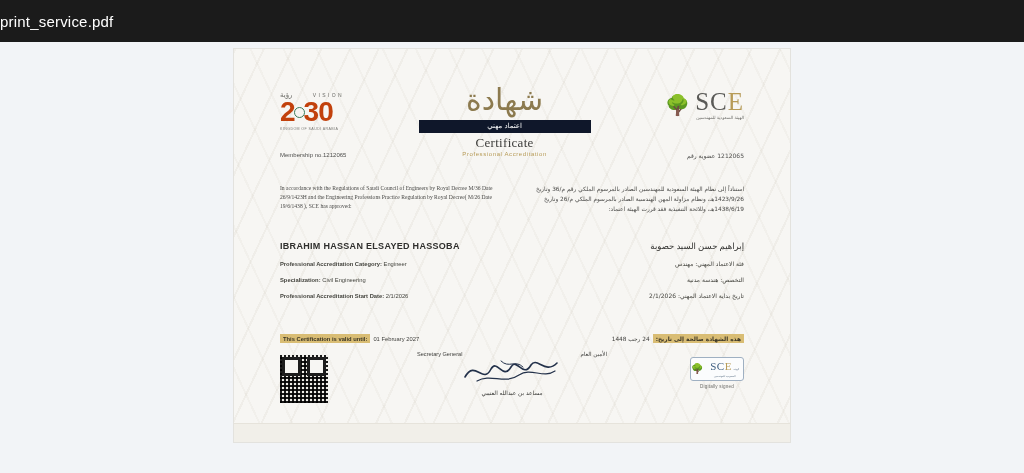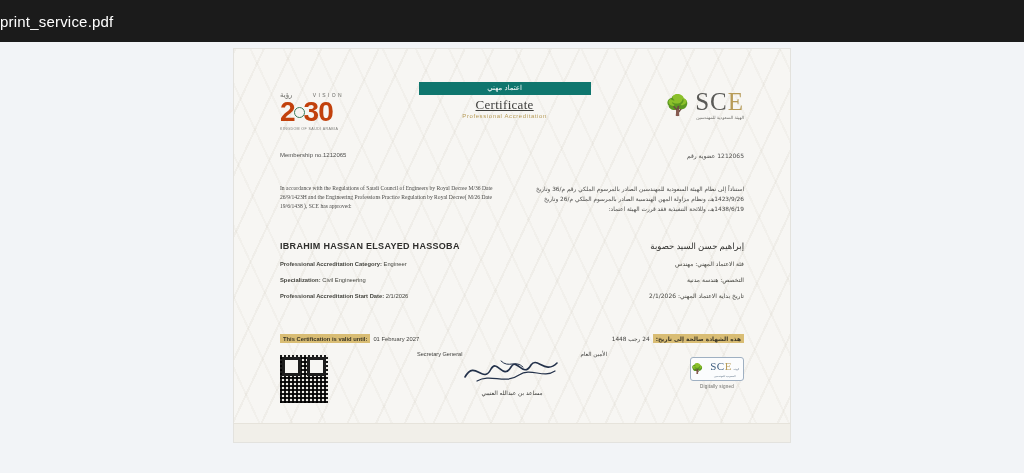--- a/index.html
+++ b/index.html
@@ -111,36 +111,35 @@
     padding-top: 2px;
   }
   .center-mark .ar-big {
     font-size: 30px;
     color: #8c7a4e;
     font-family: "DejaVu Sans", sans-serif;
     line-height: 1.25;
     direction: rtl;
   }
   .center-mark .gold-bar {
-    background: #0f766e;
+    background: #0f172a;
     color: #fff;
     font-size: 7px;
     padding: 2px 0 3px;
     margin: 1px 14px 0;
     letter-spacing: .5px;
     direction: rtl;
     font-family: "DejaVu Sans", sans-serif;
   }
   .center-mark .cert-en {
     font-size: 13px;
     color: #3d3d3b;
     letter-spacing: .3px;
     margin-top: 2px;
     font-family: "Liberation Serif", serif;
-    text-decoration: underline;
   }
   .center-mark .cert-sub {
     font-size: 6px;
     color: #b79b57;
     letter-spacing: .6px;
   }
 
   
   .sce {
     display: flex;
@@ -368,20 +367,21 @@
       <div class="vision">
         <div class="v-top">
           <span class="v-ar">رؤية</span>
           <span>VISION</span>
         </div>
         <div class="v-num">2<span class="kw"></span>30</div>
         <div class="v-sub">KINGDOM OF SAUDI ARABIA</div>
       </div>
 
       <div class="center-mark">
+        <div class="ar-big">شهادة</div>
         <div class="gold-bar">اعتماد مهني</div>
         <div class="cert-en">Certificate</div>
         <div class="cert-sub">Professional Accreditation</div>
       </div>
 
       <div class="sce">
         <div class="palm">🌳</div>
         <div class="sce-txt">
           <div class="sce-letters">SC<span class="e-accent">E</span></div>
           <div class="sce-ar">الهيئة السعودية للمهندسين</div>

